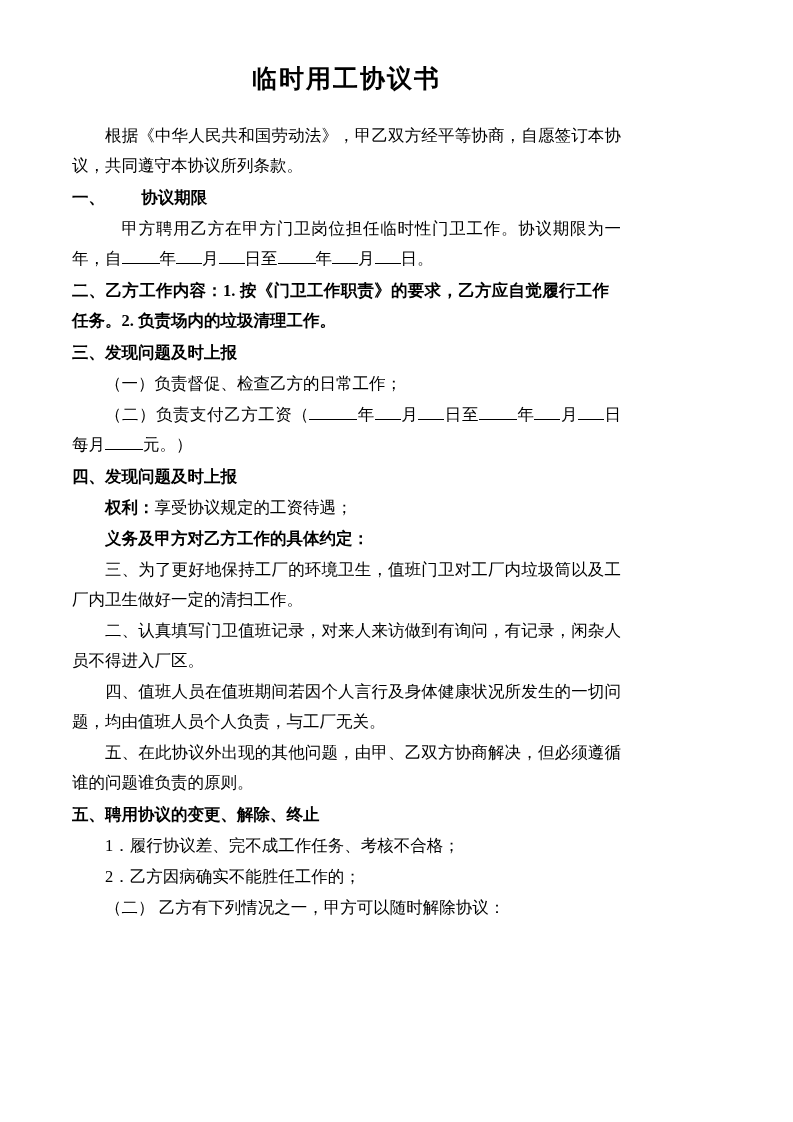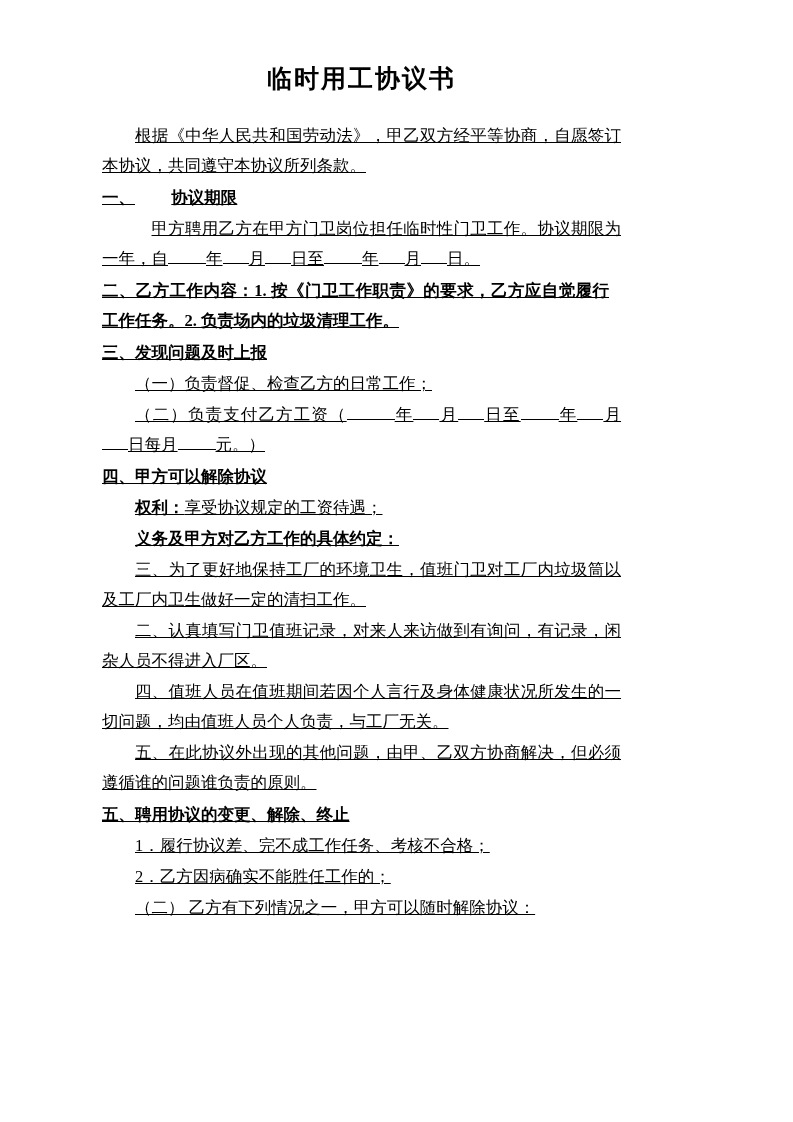--- a/index.html
+++ b/index.html
@@ -12,39 +12,38 @@
     height: 1122px;
     font-family: "Liberation Serif", "DejaVu Serif", serif;
     color: #000000;
     -webkit-font-smoothing: antialiased;
   }
   .page {
     position: relative;
     width: 693px;
     height: 1122px;
     box-sizing: border-box;
-    padding: 46px 72px 40px 102px;
+    padding: 46px 72px 40px 72px;
     background: #ffffff;
     overflow: hidden;
   }
   .doc-title {
     text-align: center;
     font-size: 25px;
     font-weight: bold;
     letter-spacing: 2px;
     margin: 16px 0 26px 0;
     font-family: "Liberation Serif", "DejaVu Serif", serif;
   }
   p {
     margin: 0 0 1px 0;
     font-size: 16.5px;
     line-height: 30px;
     text-align: justify;
     text-justify: inter-ideograph;
-    text-decoration: underline;
   }
   .indent2 {
     text-indent: 2em;
   }
   .indent3 {
     text-indent: 3em;
   }
   .bold {
     font-weight: bold;
   }
@@ -86,21 +85,21 @@
   <p class="indent3"><span>甲方聘用乙方在甲方门卫岗位担任临时性门卫工作。协议期限为一年，自</span><span class="blank b-md"></span><span>年</span><span class="blank b-sm"></span><span>月</span><span class="blank b-sm"></span><span>日至</span><span class="blank b-md"></span><span>年</span><span class="blank b-sm"></span><span>月</span><span class="blank b-sm"></span><span>日。</span></p>
 
   <p class="heading">二、乙方工作内容：1. 按《门卫工作职责》的要求，乙方应自觉履行工作任务。2. 负责场内的垃圾清理工作。</p>
 
   <p class="heading">三、发现问题及时上报</p>
 
   <p class="indent2">（一）负责督促、检查乙方的日常工作；</p>
 
   <p class="indent2"><span>（二）负责支付乙方工资（</span><span class="blank b-lg"></span><span>年</span><span class="blank b-sm"></span><span>月</span><span class="blank b-sm"></span><span>日至</span><span class="blank b-md"></span><span>年</span><span class="blank b-sm"></span><span>月</span><span class="blank b-sm"></span><span>日每月</span><span class="blank b-md"></span><span>元。）</span></p>
 
-  <p class="heading">四、甲方可以解除协议</p>
+  <p class="heading">四、发现问题及时上报</p>
 
   <p class="indent2"><span class="bold">权利：</span><span>享受协议规定的工资待遇；</span></p>
 
   <p class="indent2 bold">义务及甲方对乙方工作的具体约定：</p>
 
   <p class="indent2">三、为了更好地保持工厂的环境卫生，值班门卫对工厂内垃圾筒以及工厂内卫生做好一定的清扫工作。</p>
   <p class="indent2">二、认真填写门卫值班记录，对来人来访做到有询问，有记录，闲杂人员不得进入厂区。</p>
   <p class="indent2">四、值班人员在值班期间若因个人言行及身体健康状况所发生的一切问题，均由值班人员个人负责，与工厂无关。</p>
   <p class="indent2">五、在此协议外出现的其他问题，由甲、乙双方协商解决，但必须遵循谁的问题谁负责的原则。</p>
 

